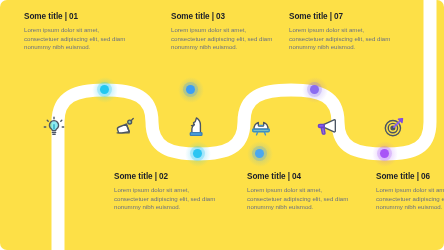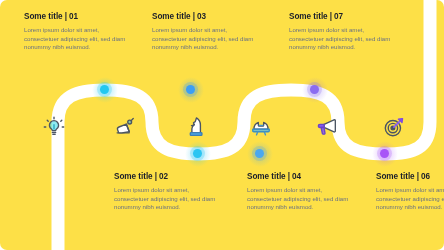--- a/index.html
+++ b/index.html
@@ -76,21 +76,21 @@
              L 430 0" fill="none" stroke="#ffffff" stroke-width="13" stroke-linecap="round" filter="url(#soft)"></path>
   </svg>
 
   <div class="block top-block" style="left:24px;">
     <p class="title">
       <span>Some title</span><span class="sep">|</span><span class="num">01</span>
     </p>
     <p class="body">Lorem ipsum dolor sit amet, consectetuer adipiscing elit, sed diam nonummy nibh euismod.</p>
   </div>
 
-  <div class="block top-block" style="left:152px;">
+  <div class="block top-block" style="left:171px;">
     <p class="title">
       <span>Some title</span><span class="sep">|</span><span class="num">03</span>
     </p>
     <p class="body">Lorem ipsum dolor sit amet, consectetuer adipiscing elit, sed diam nonummy nibh euismod.</p>
   </div>
 
   <div class="block top-block" style="left:289px;">
     <p class="title">
       <span>Some title</span><span class="sep">|</span><span class="num">07</span>
     </p>

